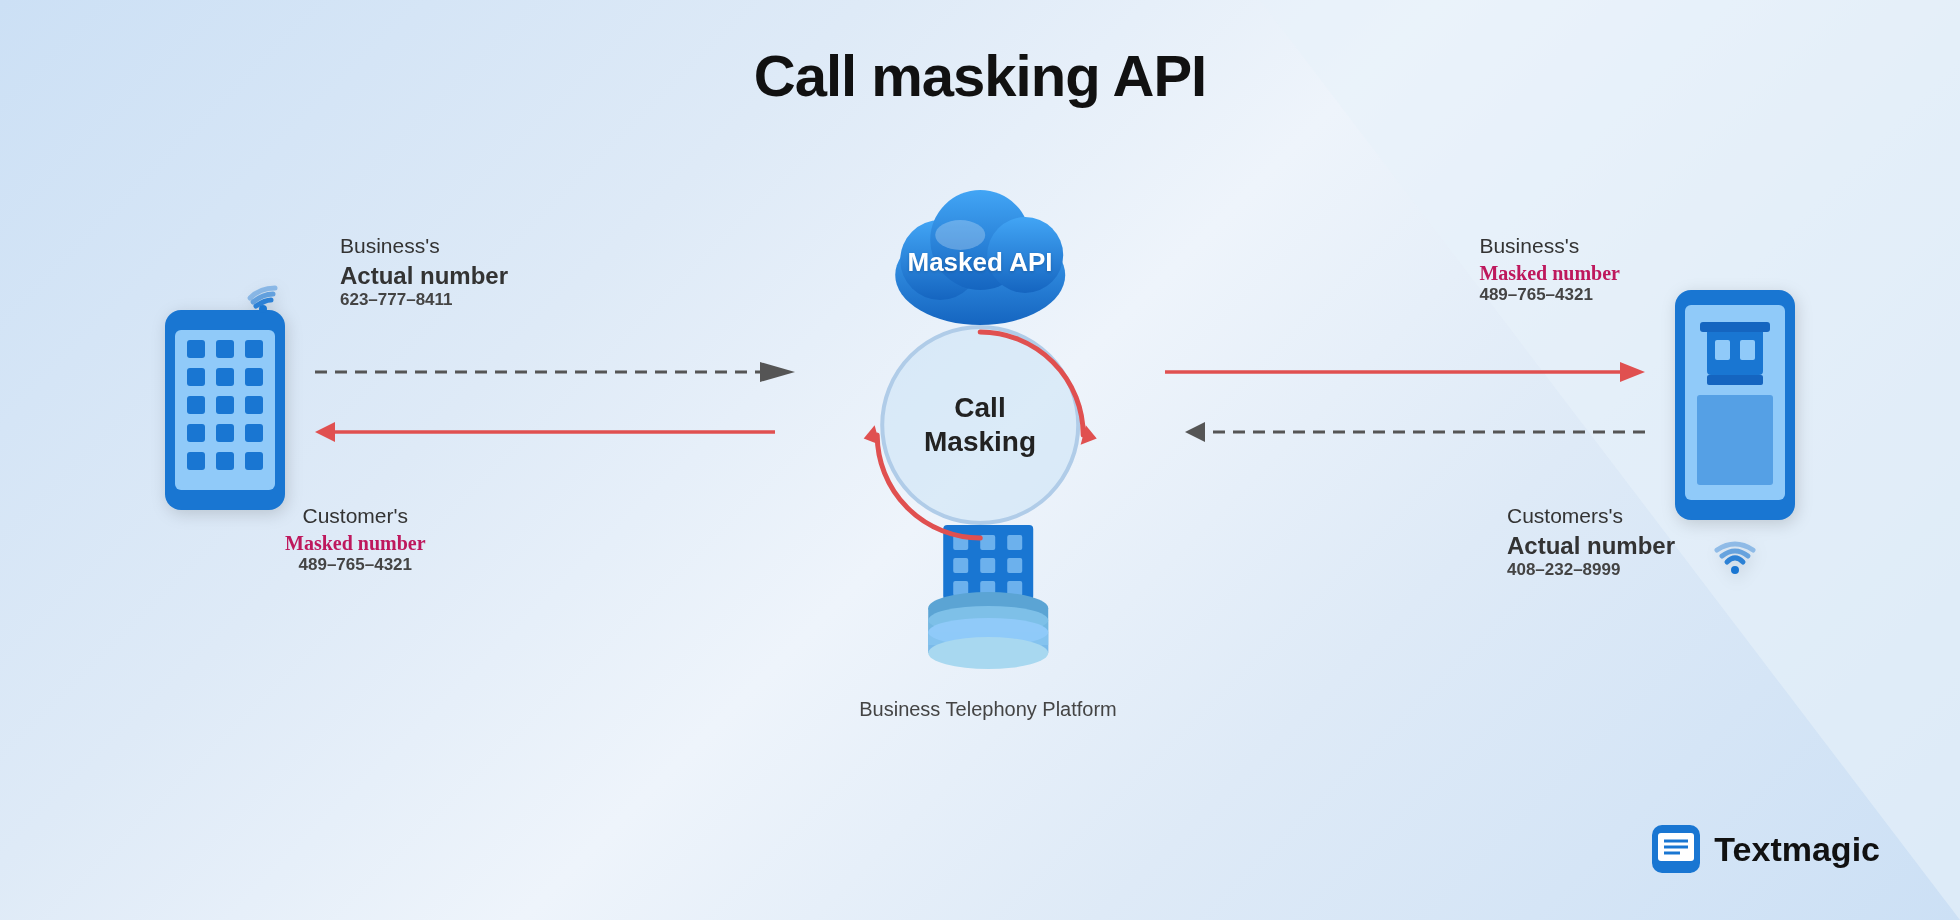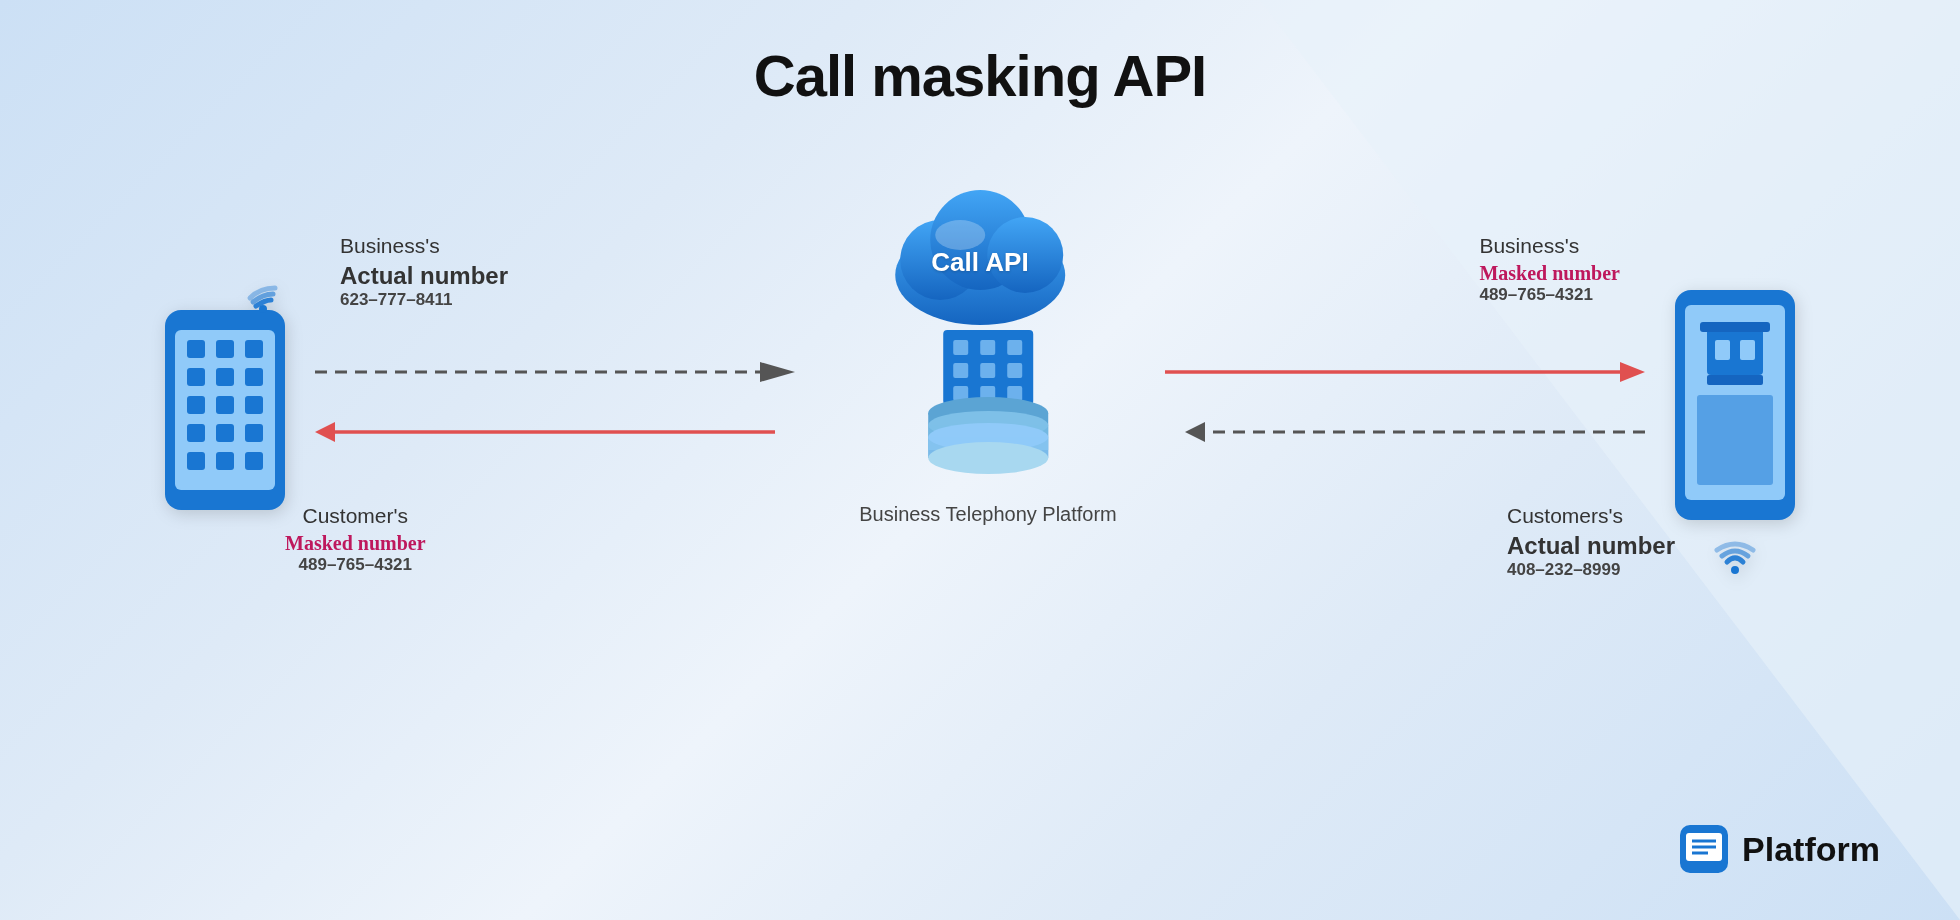--- a/index.html
+++ b/index.html
@@ -403,23 +403,42 @@
             </linearGradient>
           </defs>
 
           <ellipse cx="110" cy="95" rx="85" ry="50" fill="url(#cloudGrad)"></ellipse>
           <circle cx="70" cy="80" r="40" fill="url(#cloudGrad)"></circle>
           <circle cx="110" cy="60" r="50" fill="url(#cloudGrad)"></circle>
           <circle cx="155" cy="75" r="38" fill="url(#cloudGrad)"></circle>
 
           <ellipse cx="90" cy="55" rx="25" ry="15" fill="rgba(255,255,255,0.25)"></ellipse>
         </svg>
-        <div class="cloud-text">Call API</div>
+        <div class="cloud-text">Masked API</div>
       </div>
 
+      <div style="position:relative; margin-top: 5px;">
+        <div class="masking-circle">
+          <div class="masking-text">
+            <span>Call</span><br>
+            <span>Masking</span>
+          </div>
+        </div>
+
+        <div class="arrows-wrap">
+          <svg width="236" height="236" viewBox="0 0 236 236">
+
+            <path d="M118,15 A103,103 0 0,1 221,118" fill="none" stroke="#e05050" stroke-width="5" stroke-linecap="round"></path>
+            <polygon points="221,108 221,128 235,118" fill="#e05050" transform="rotate(15 221 118)"></polygon>
+
+            <path d="M118,221 A103,103 0 0,1 15,118" fill="none" stroke="#e05050" stroke-width="5" stroke-linecap="round"></path>
+            <polygon points="15,108 15,128 1,118" fill="#e05050" transform="rotate(-15 15 118)"></polygon>
+          </svg>
+        </div>
+      </div>
 
       <div class="database-wrap">
         <svg width="180" height="160" viewBox="0 0 180 160">
           <defs>
             <linearGradient id="dbGrad" x1="0%" y1="0%" x2="0%" y2="100%">
               <stop offset="0%" style="stop-color:#64B5F6;stop-opacity:1"></stop>
               <stop offset="100%" style="stop-color:#1976D2;stop-opacity:1"></stop>
             </linearGradient>
           </defs>
 
@@ -454,16 +473,16 @@
   <div class="textmagic-logo">
     <svg class="tm-icon" width="52" height="52" viewBox="0 0 52 52">
       <rect x="2" y="2" width="48" height="48" rx="10" fill="#1976D2"></rect>
       <rect x="8" y="10" width="36" height="28" rx="3" fill="white"></rect>
       <line x1="14" y1="18" x2="38" y2="18" stroke="#1976D2" stroke-width="3"></line>
       <line x1="14" y1="24" x2="38" y2="24" stroke="#1976D2" stroke-width="3"></line>
       <line x1="14" y1="30" x2="30" y2="30" stroke="#1976D2" stroke-width="3"></line>
 
       <polygon points="36,38 48,44 40,50" fill="#1976D2"></polygon>
     </svg>
-    <span class="tm-text">Platform</span>
+    <span class="tm-text">Textmagic</span>
   </div>
 
 </div>
 
 </body></html>

